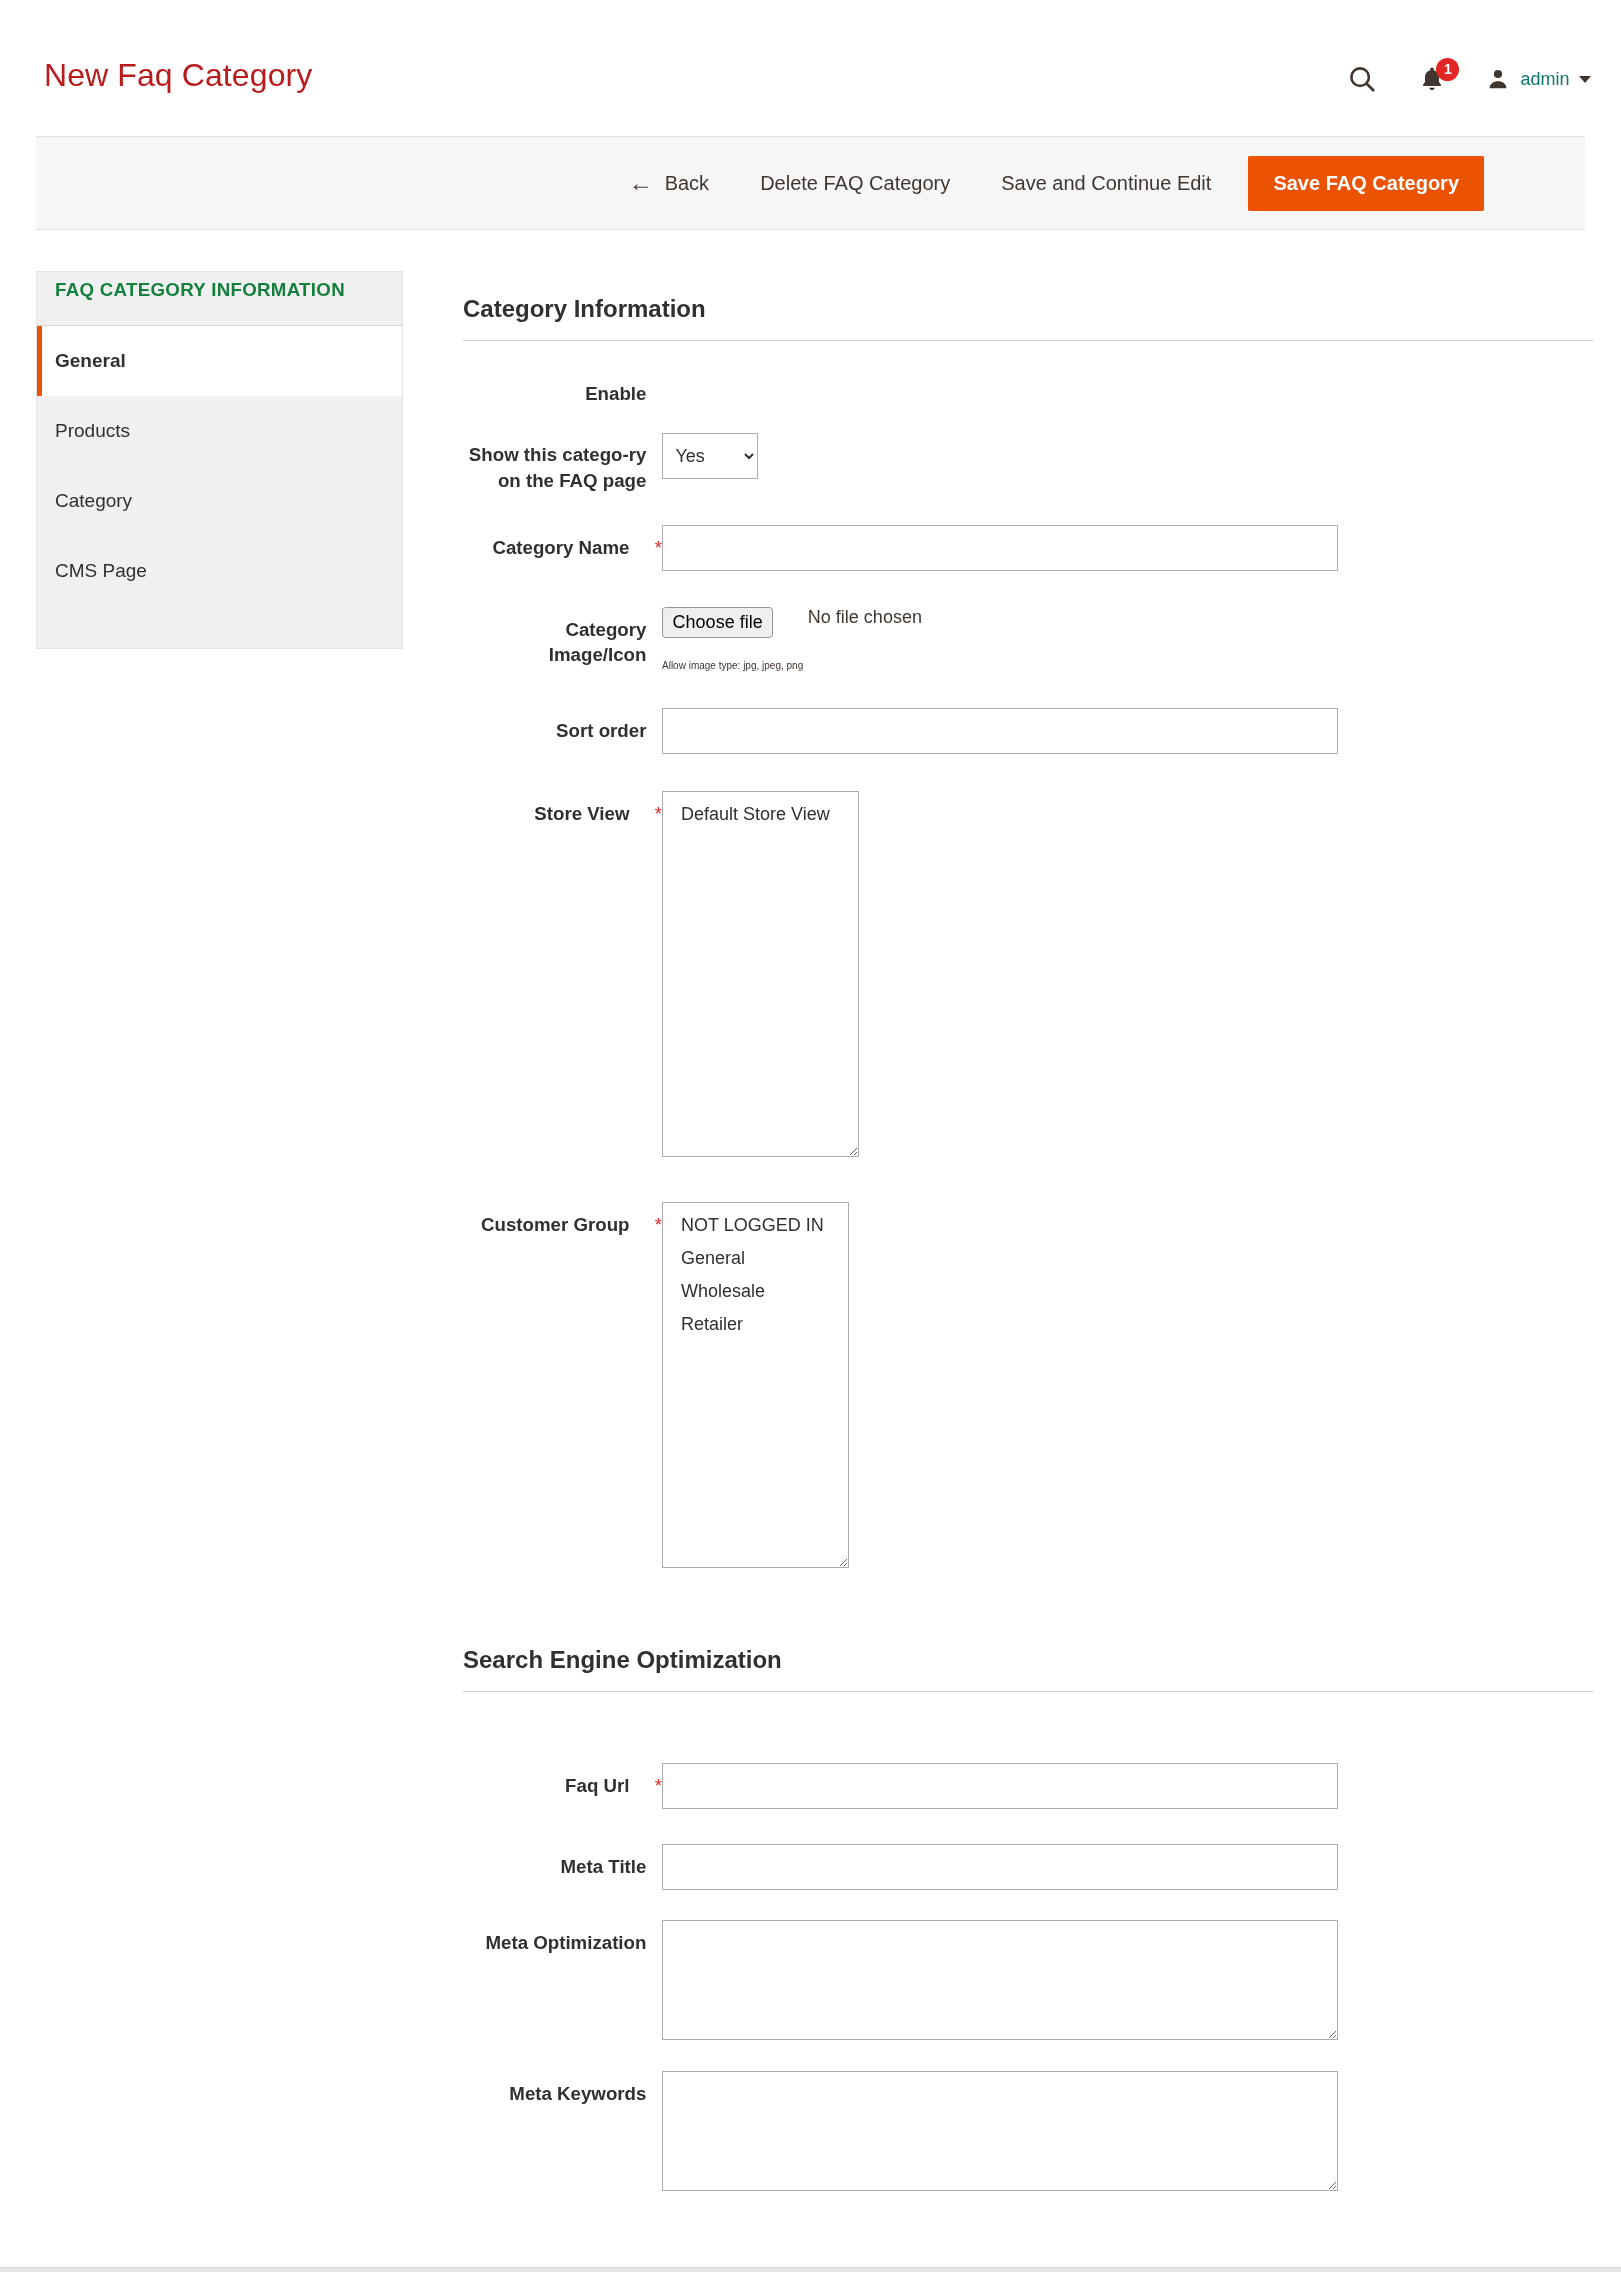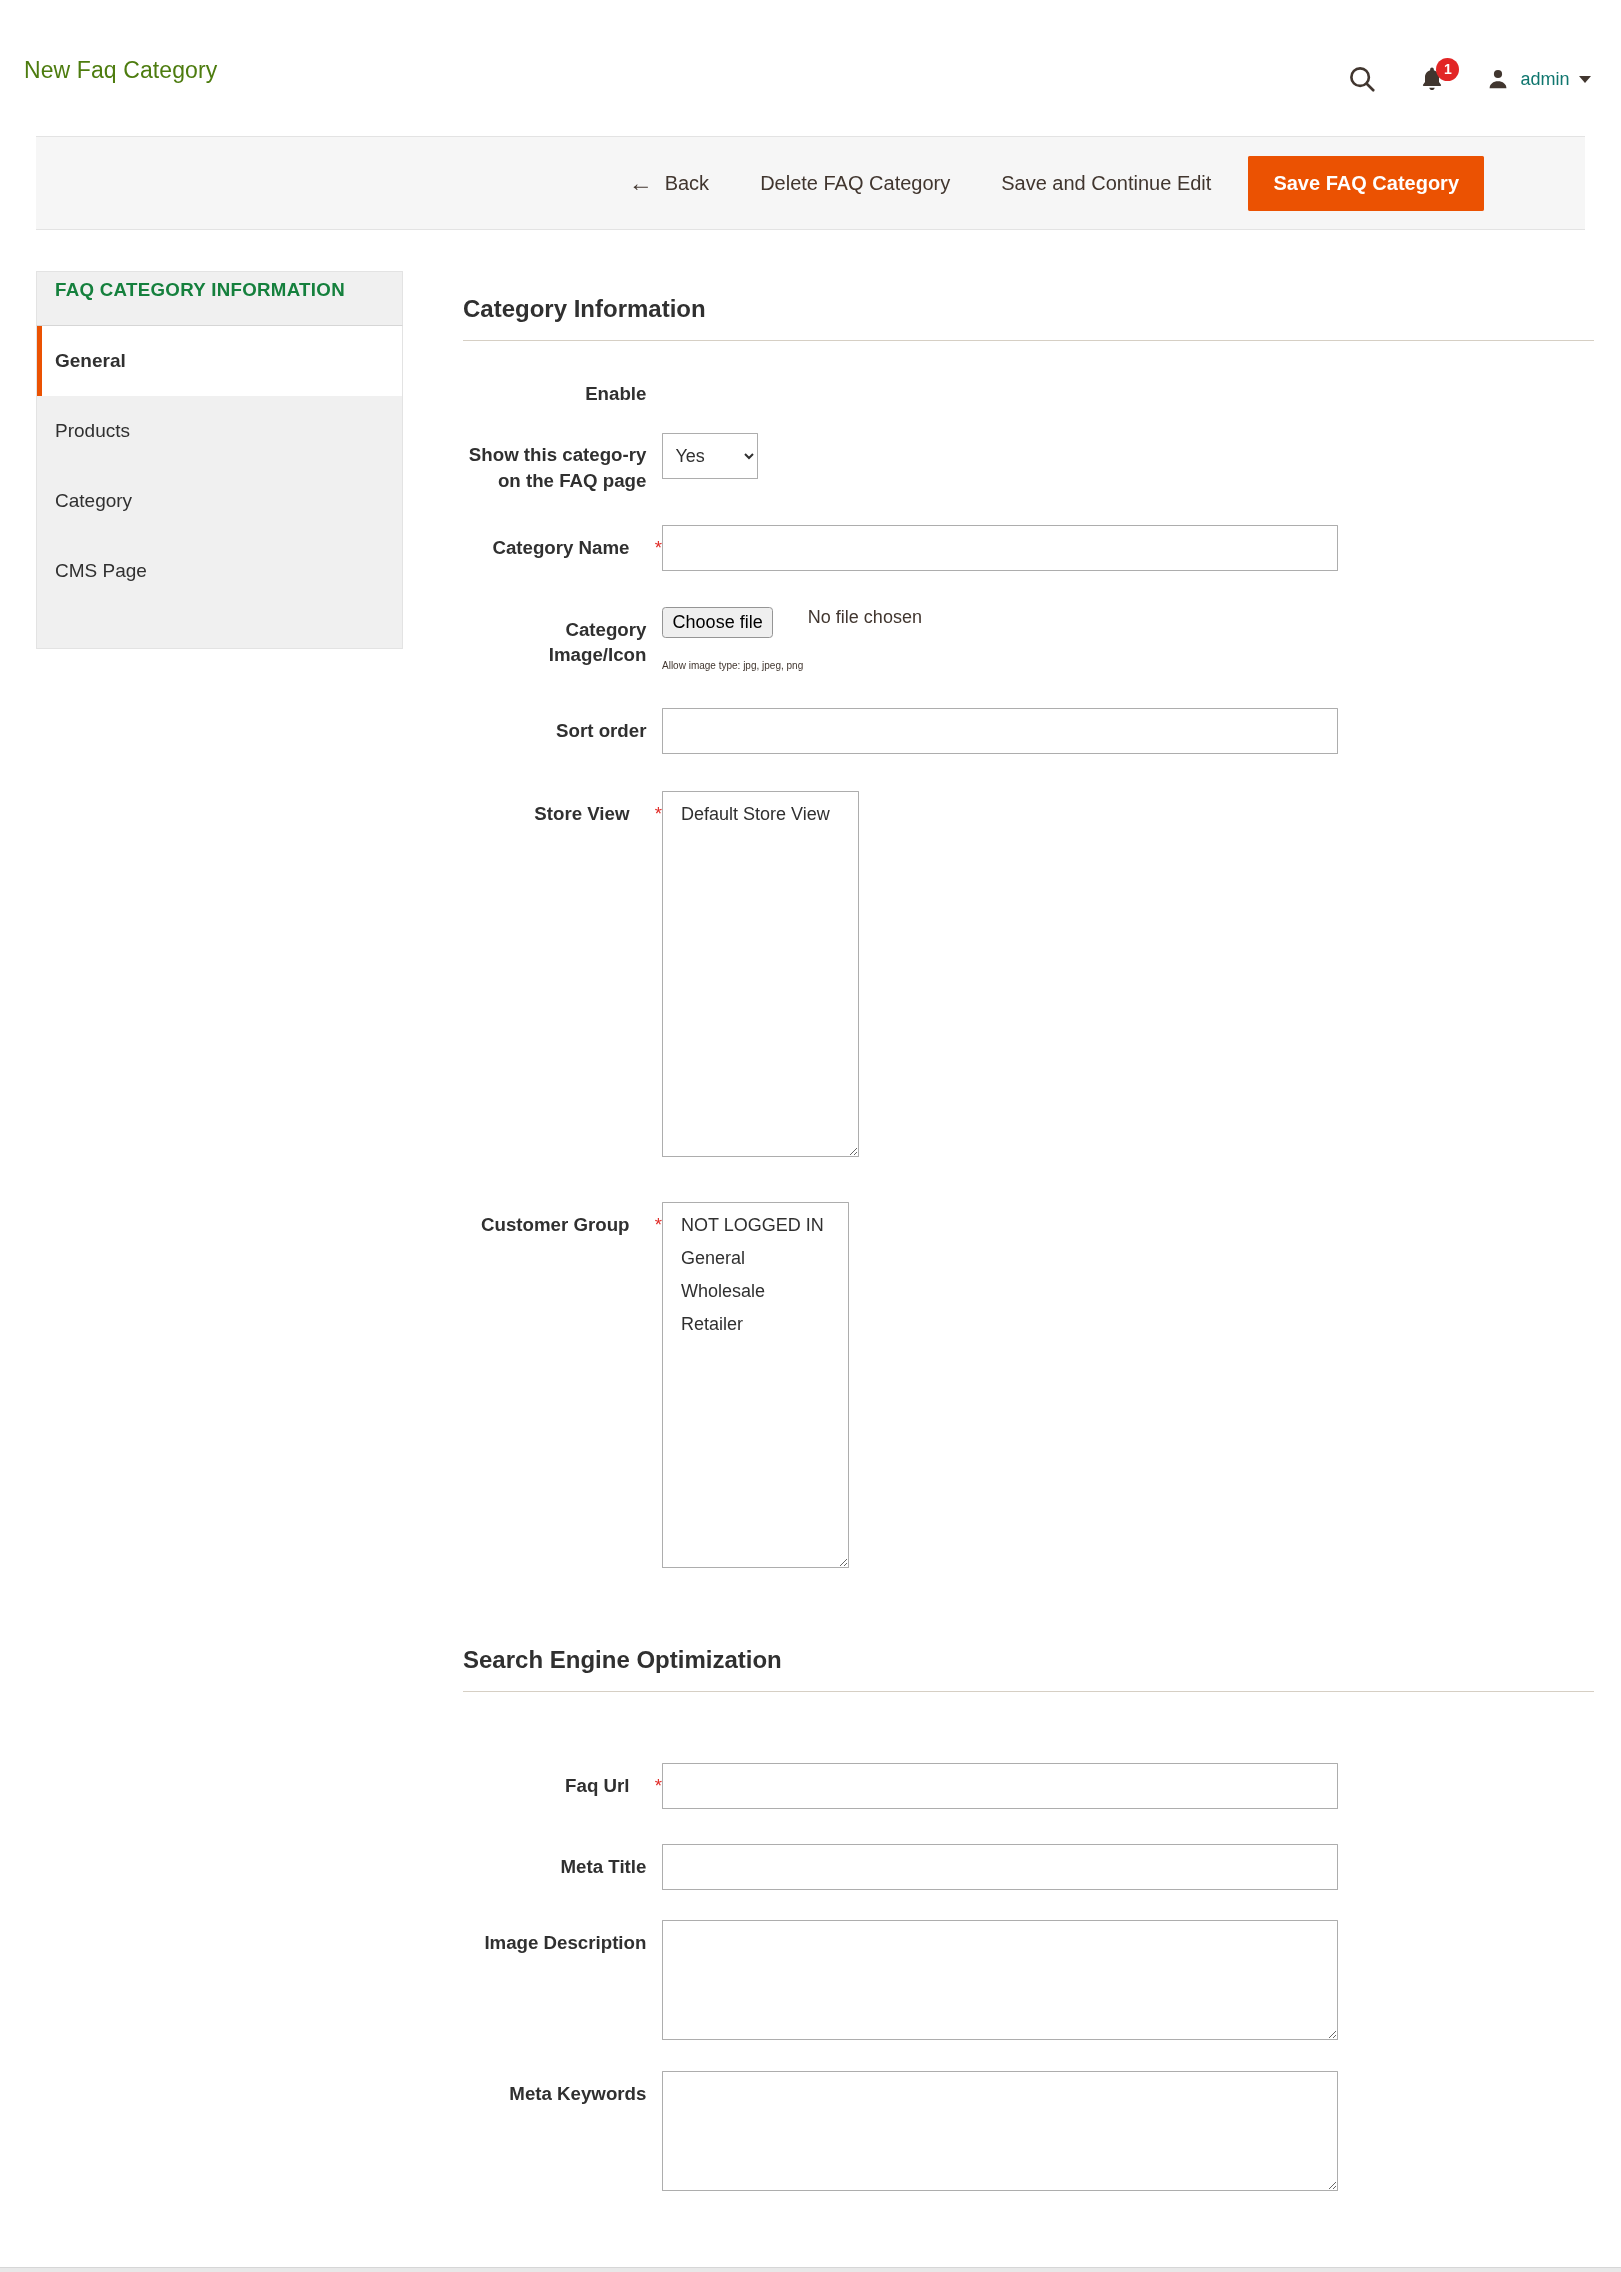--- a/index.html
+++ b/index.html
@@ -16,24 +16,24 @@
 
   
   .page-header {
     position: absolute;
     left: 0; top: 0;
     width: 1621px; height: 136px;
     background: #ffffff;
   }
   .page-title {
     position: absolute;
-    left: 24px; top: 57px;
-    font-size: 23px;
+    left: 44px; top: 57px;
+    font-size: 32px;
     font-weight: 400;
-    color: #4d7c0f;
+    color: #b91c1c;
     letter-spacing: 0.1px;
     white-space: nowrap;
   }
   .header-tools {
     position: absolute;
     right: 30px; top: 58px;
     display: flex;
     align-items: center;
     height: 42px;
   }
@@ -467,21 +467,21 @@
   </div>
 
   <div class="field-row" style="margin-bottom:30px;">
     <div class="field-label nowrap-label">Meta Title</div>
     <div class="field-control">
       <input type="text" class="txt" placeholder="" style="">
     </div>
   </div>
 
   <div class="field-row" style="margin-bottom:31px;">
-    <div class="field-label nowrap-label">Image Description</div>
+    <div class="field-label nowrap-label">Meta Optimization</div>
     <div class="field-control">
       <textarea class="ta" placeholder="" style=""></textarea>
     </div>
   </div>
 
   <div class="field-row" style="margin-bottom:0;">
     <div class="field-label nowrap-label">Meta Keywords</div>
     <div class="field-control">
       <textarea class="ta" placeholder="" style=""></textarea>
     </div>

